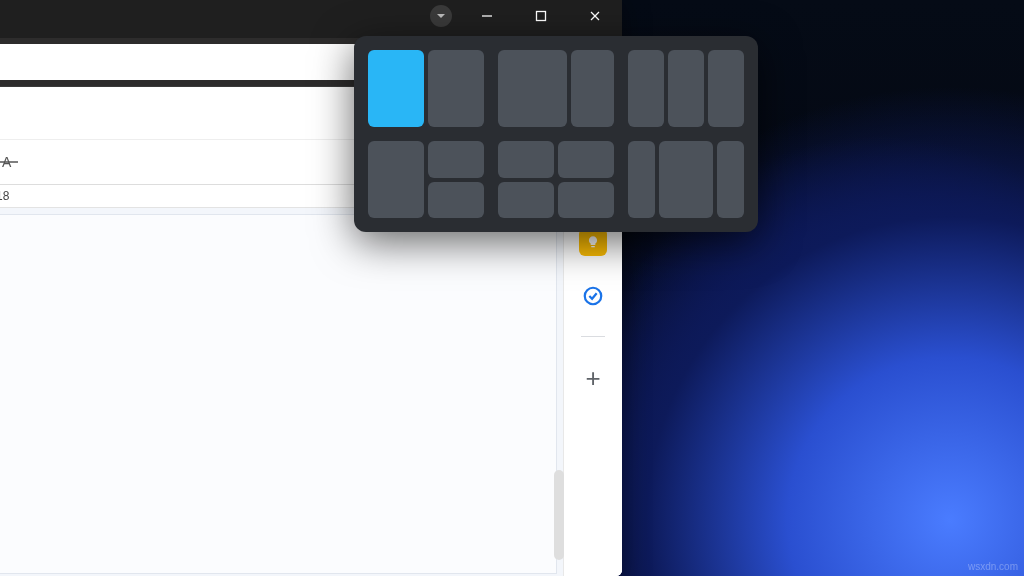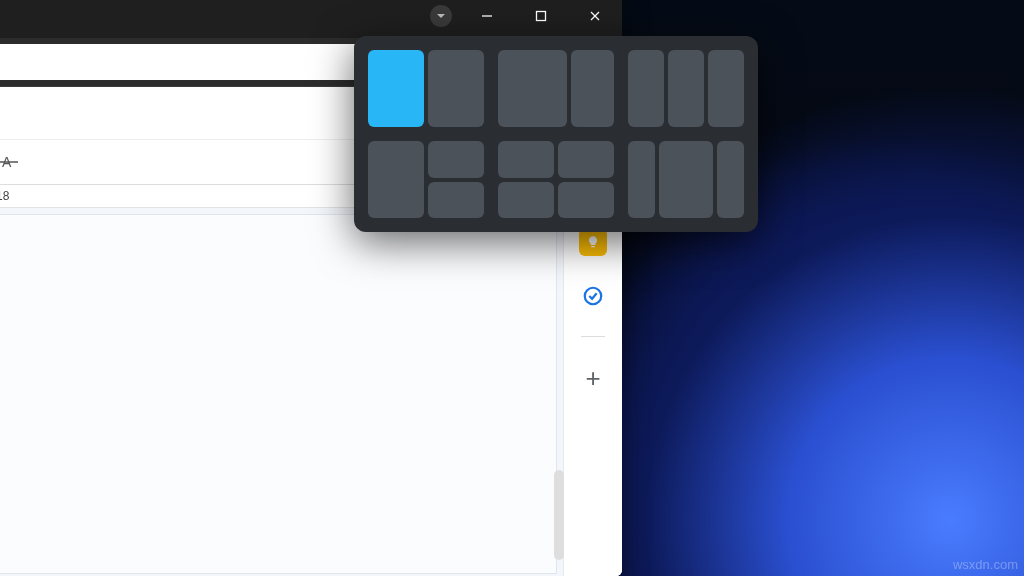--- a/index.html
+++ b/index.html
@@ -53,21 +53,21 @@
   .sheet-body { position:relative; background:#f3f6fb; height:calc(100% - 44px - 48px - 52px - 44px - 22px); display:flex; }
   .sheet-main { flex:1; margin:6px; background:#fbfcfe; border:1px solid #e1e6ee; }
   .side-panel { width:58px; background:#fff; border-left:1px solid #e8e8e8; display:flex; flex-direction:column; align-items:center; gap:26px; padding-top:20px; }
   .side-item { width:28px; height:28px; border-radius:6px; display:flex; align-items:center; justify-content:center; }
   .keep-icon { background:#fbbc04; }
   .keep-icon svg { fill:#fff; }
   .tasks-icon svg { stroke:#1a73e8; fill:none; stroke-width:2.4; }
   .side-sep { width:24px; height:1px; background:#dadce0; }
   .side-plus { font-size:26px; color:#5f6368; font-weight:300; }
   .scrollbar-fake { position:absolute; right:58px; bottom:20px; width:10px; height:90px; background:#dedede; border-radius:5px;}
-  .watermark { position:absolute; right:6px; bottom:4px; font-size:13px; color:rgba(255,255,255,.3); }
+  .watermark { position:absolute; right:6px; bottom:4px; font-size:10px; color:rgba(255,255,255,.3); }
 
   
   .flyout {
     position:absolute; left:354px; top:36px; width:404px; height:196px;
     background:#2a2d32; border-radius:12px; box-shadow:0 10px 40px rgba(0,0,0,.6);
     display:flex; flex-direction:column; padding:14px; gap:14px; box-sizing:border-box;
   }
   .frow { flex:1; display:flex; gap:14px; }
   .layout { flex:1; display:flex; gap:4px; }
   .zone { background:#4c525a; border-radius:6px; }

